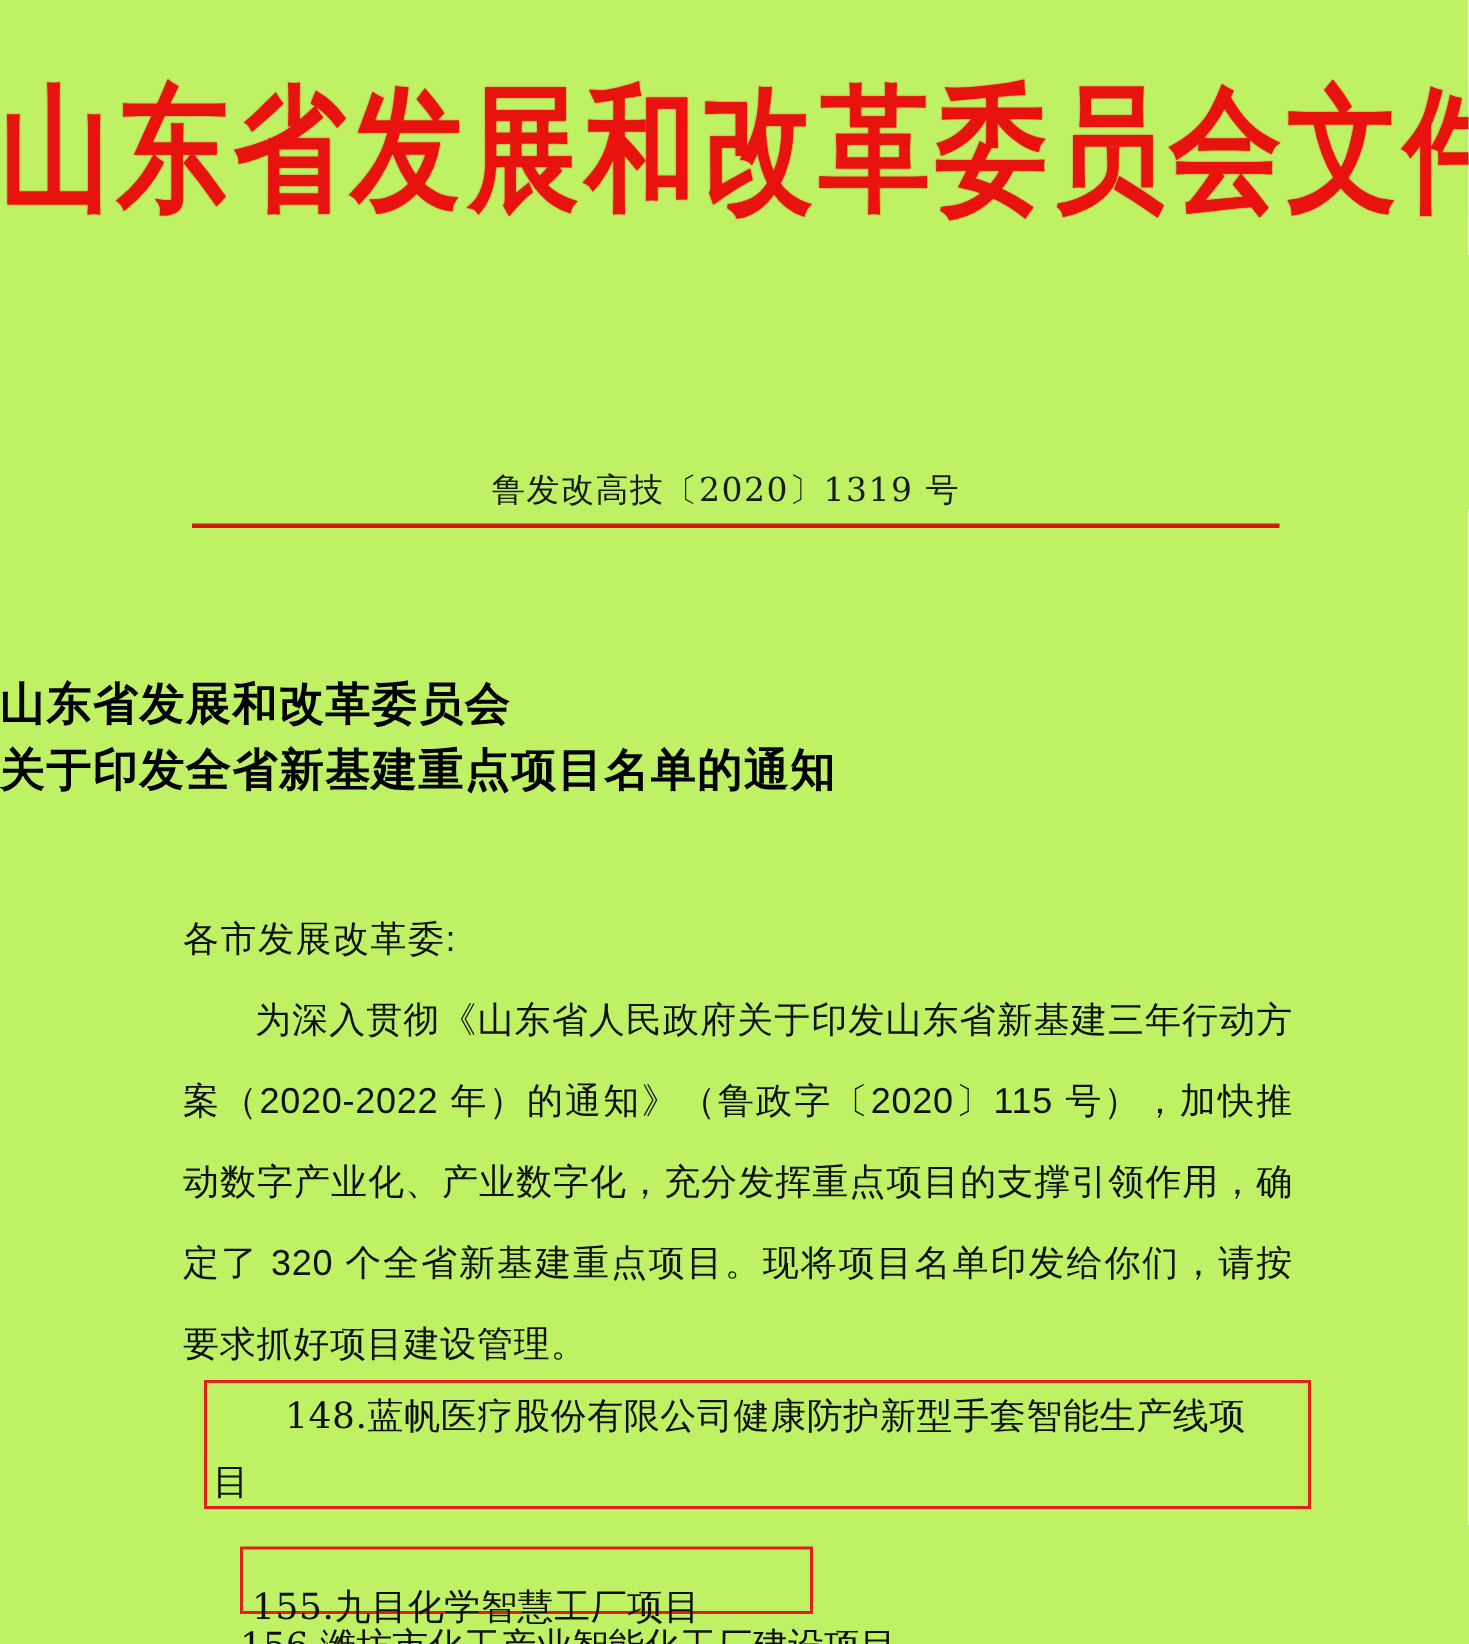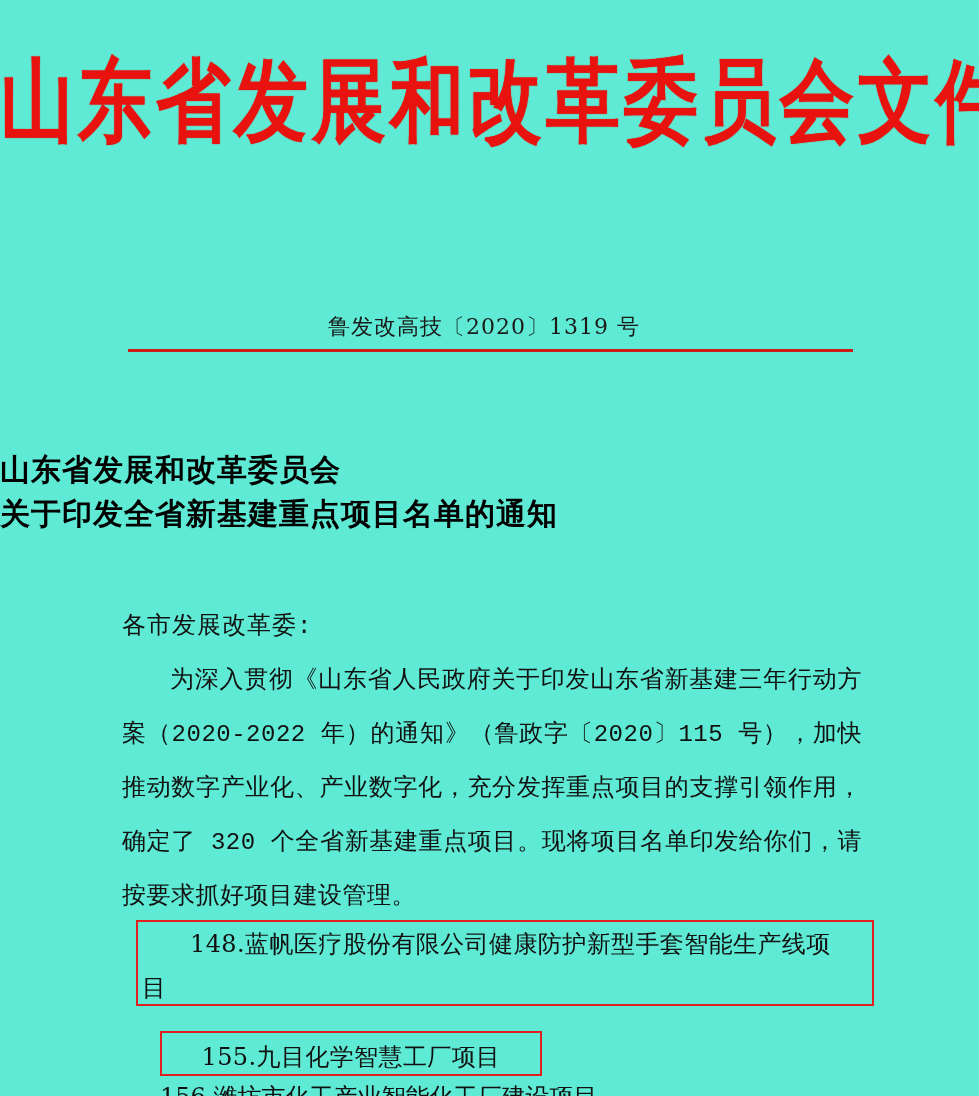--- a/index.html
+++ b/index.html
@@ -12,21 +12,21 @@
     height: 1096px;
     position: relative;
     font-family: "Liberation Serif", "DejaVu Serif", serif;
     color: #000000;
     overflow: hidden;
   }
   .page {
     position: relative;
     width: 979px;
     height: 1096px;
-    background: #5eead4;
+    background: #bef264;
   }
 
   
   .masthead {
     position: absolute;
     left: 0;
     right: 0;
     top: 54px;
     text-align: center;
     color: #e8120e;
@@ -80,21 +80,21 @@
   .title .line2 {
     display: block;
   }
 
   
   .body-text {
     position: absolute;
     left: 122px;
     width: 740px;
     top: 600px;
-    font-family: Liberation Mono, monospace;
+    font-family: Liberation Sans, sans-serif;
     font-size: 24px;
     line-height: 54px;
     color: #111;
   }
   .salutation {
     margin: 0 0 0 0;
     letter-spacing: 1px;
   }
   .para {
     margin: 0;
@@ -122,23 +122,22 @@
     height: 86px;
     padding: 0 4px;
   }
   .hl-1 .l1 { display:block; text-indent: 2em; }
   .hl-1 .l2 { display:block; }
   .hl-2 {
     left: 160px;
     top: 1031px;
     width: 382px;
     height: 45px;
-    padding: 4px 6px;
+    padding: 18px 6px;
     line-height: 41px;
-    text-align: center;
   }
 
   
   .cut-line {
     position: absolute;
     left: 160px;
     top: 1082px;
     width: 700px;
     font-family: "DejaVu Serif", "Liberation Serif", serif;
     font-size: 24px;

